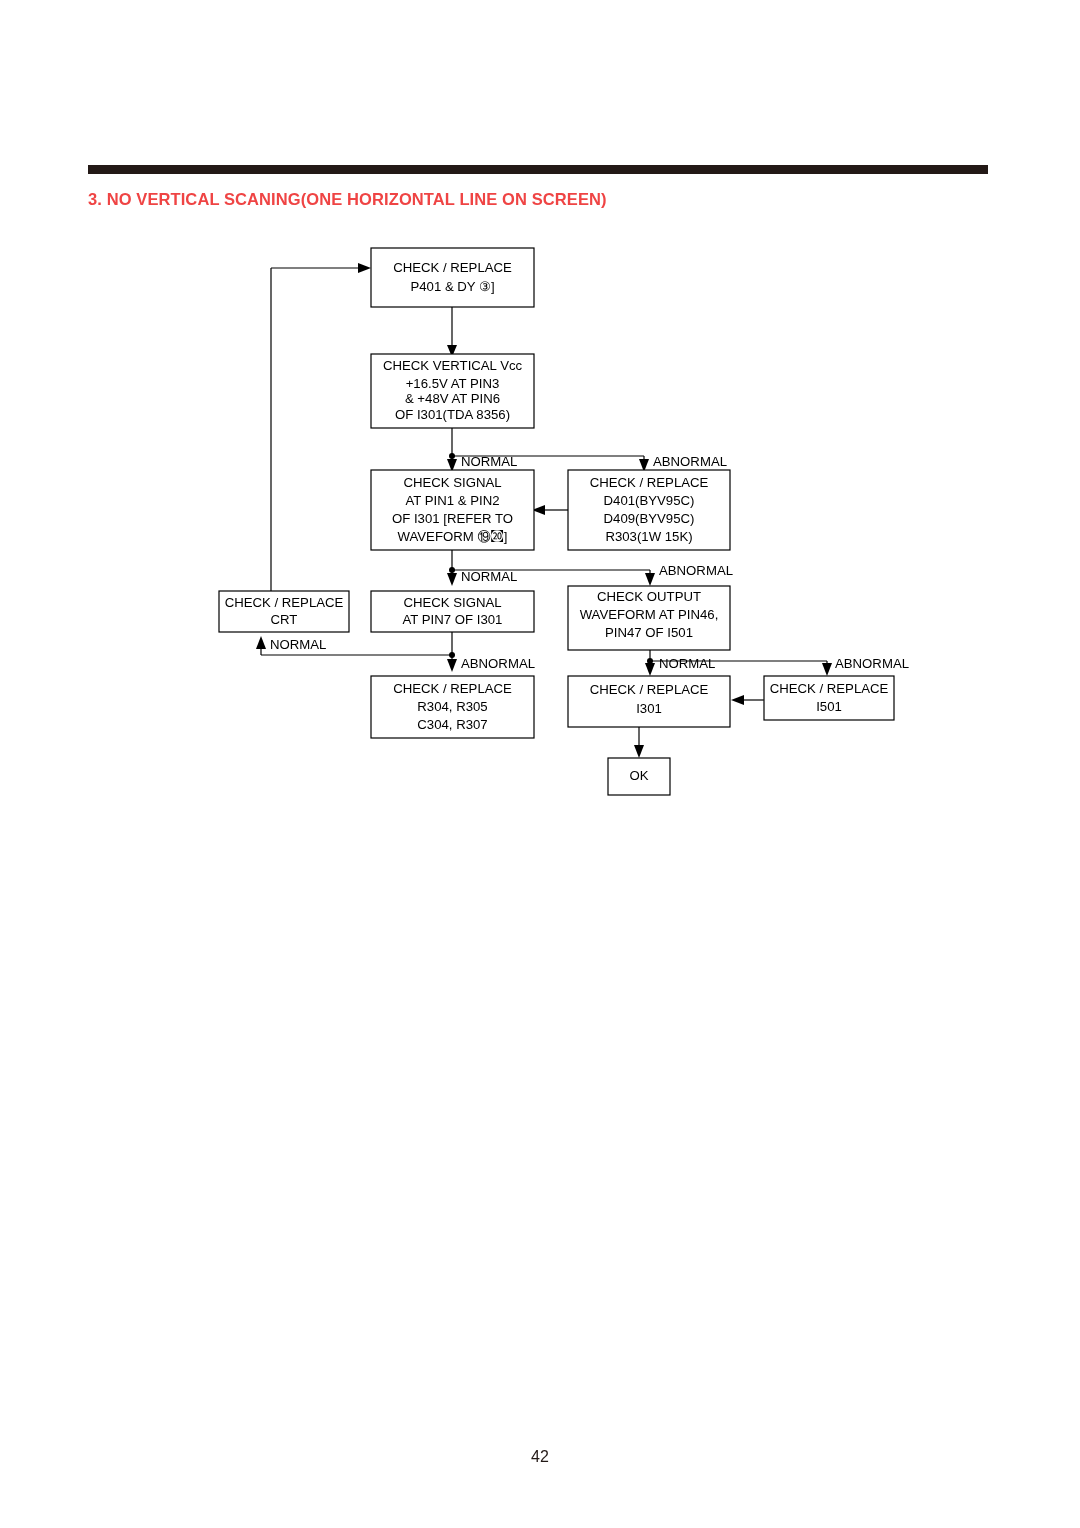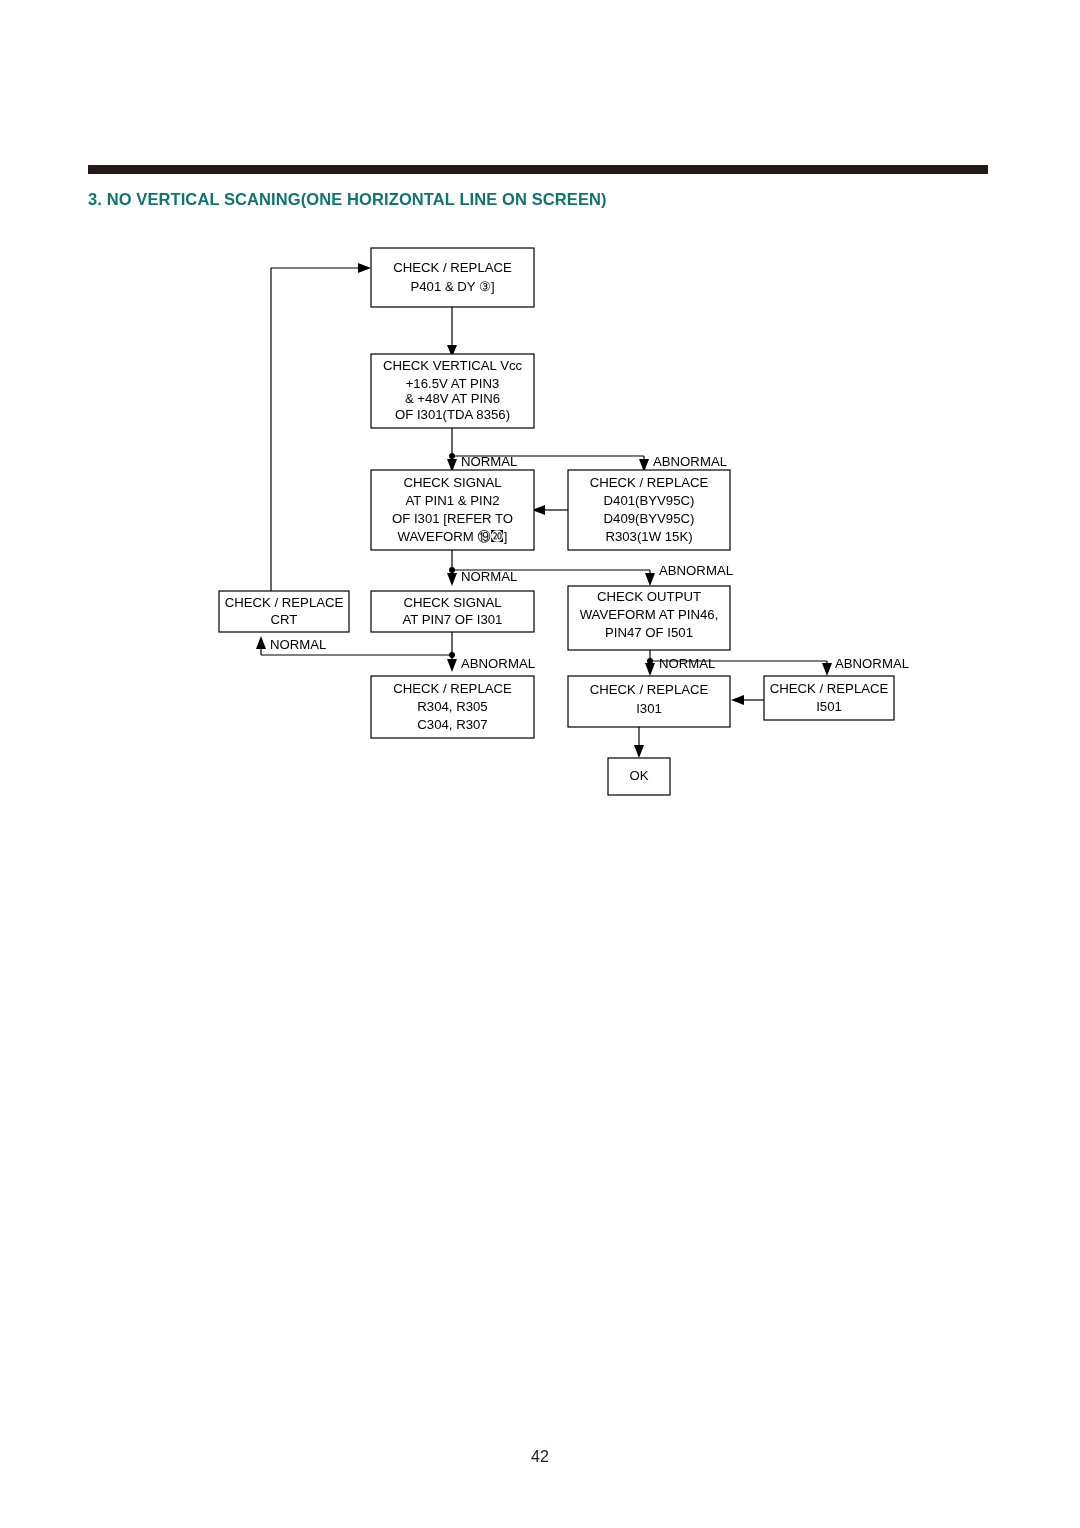--- a/index.html
+++ b/index.html
@@ -30,21 +30,21 @@
     background: #231916;
   }
   .page-title {
     position: absolute;
     left: 88px;
     top: 190px;
     width: 900px;
     font-size: 16.5px;
     font-weight: bold;
     letter-spacing: 0.1px;
-    color: #0f766e;
+    color: #ef4444;
     white-space: nowrap;
   }
   .flow-wrap {
     position: absolute;
     left: 0;
     top: 0;
     width: 1080px;
     height: 1528px;
     margin-left: 14px;
   }

